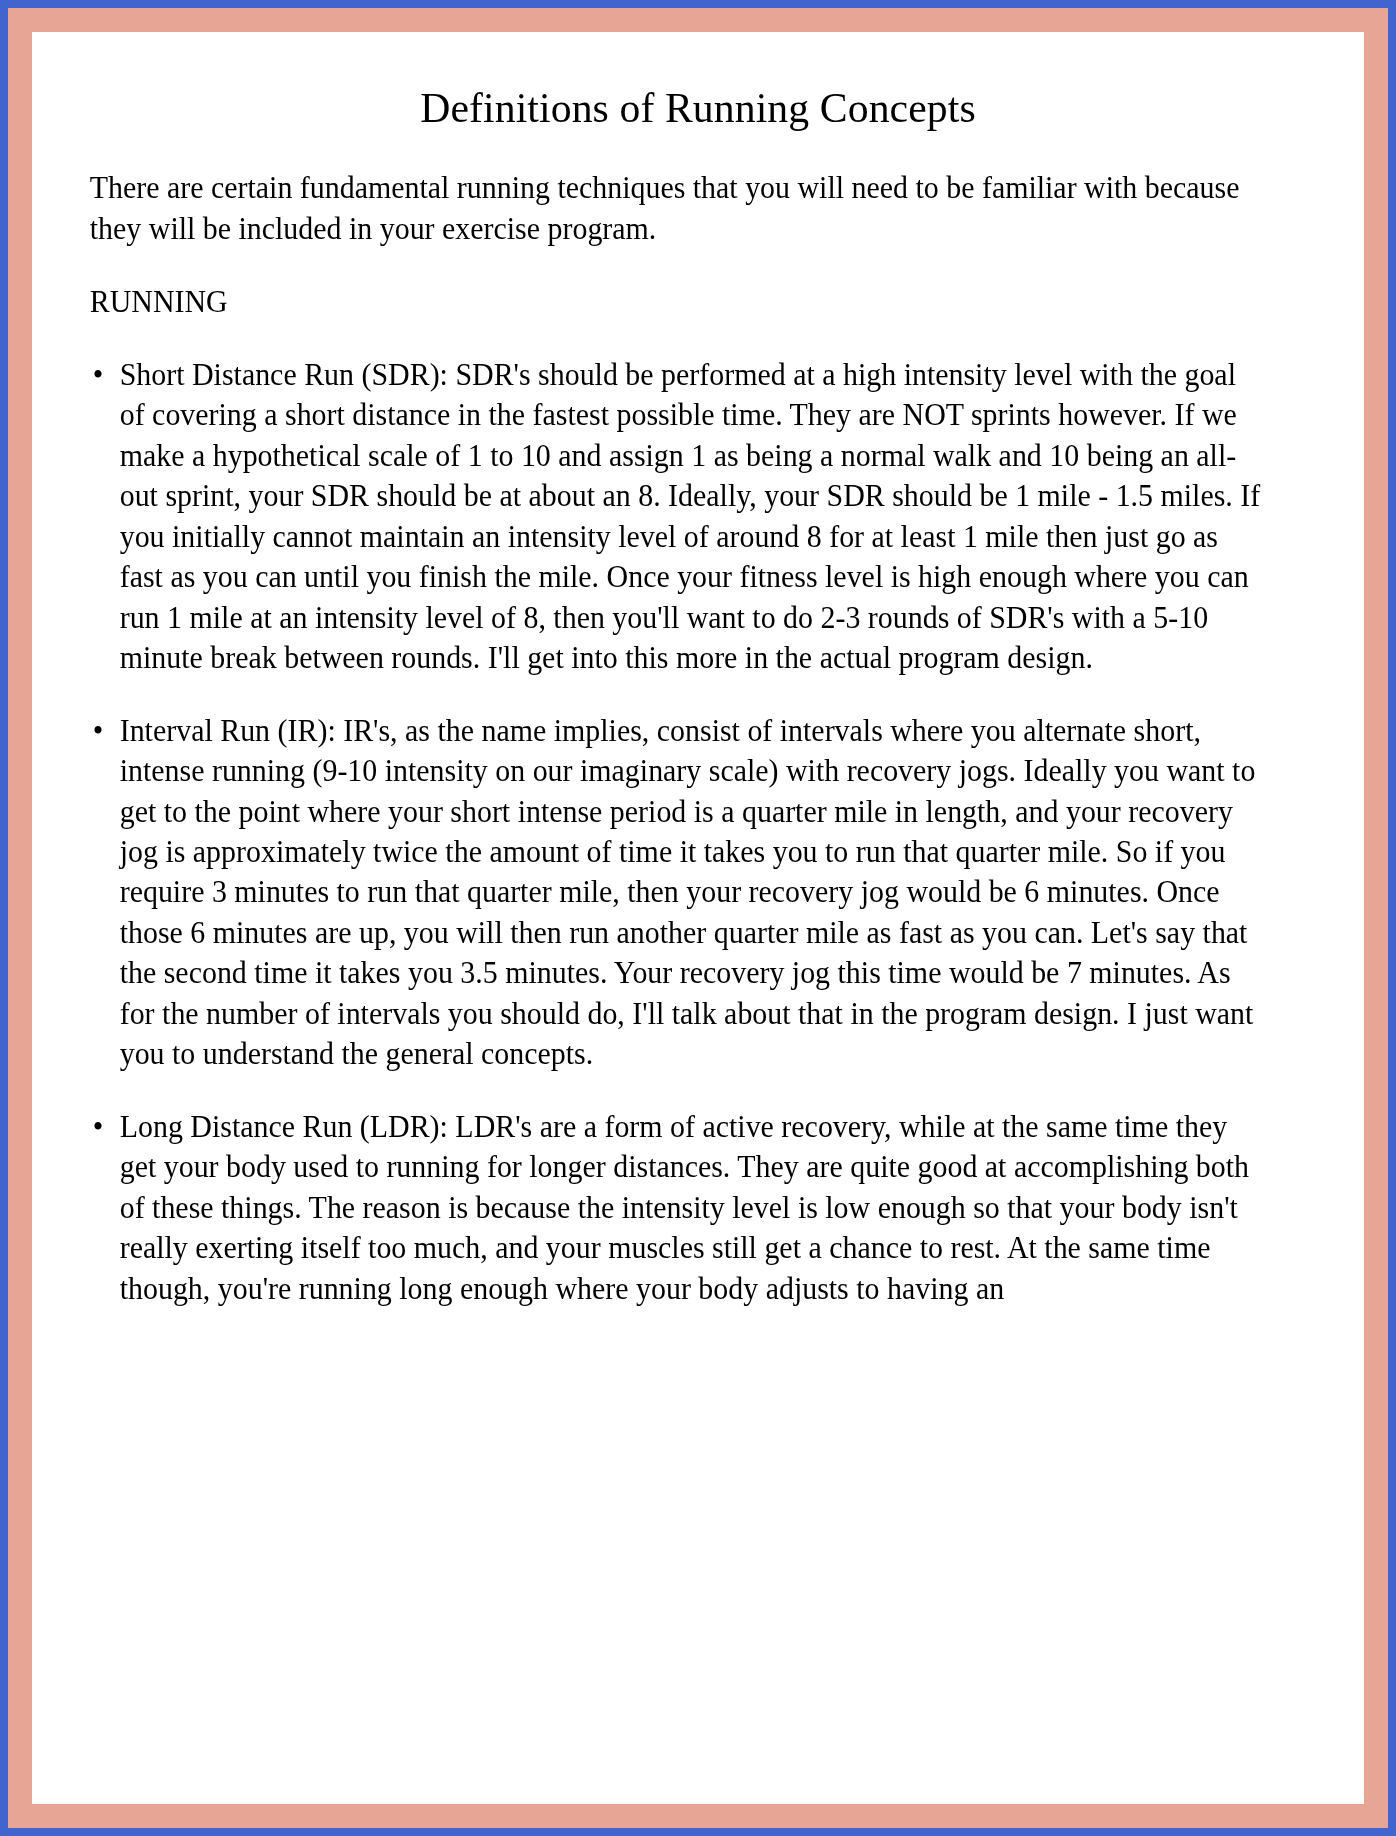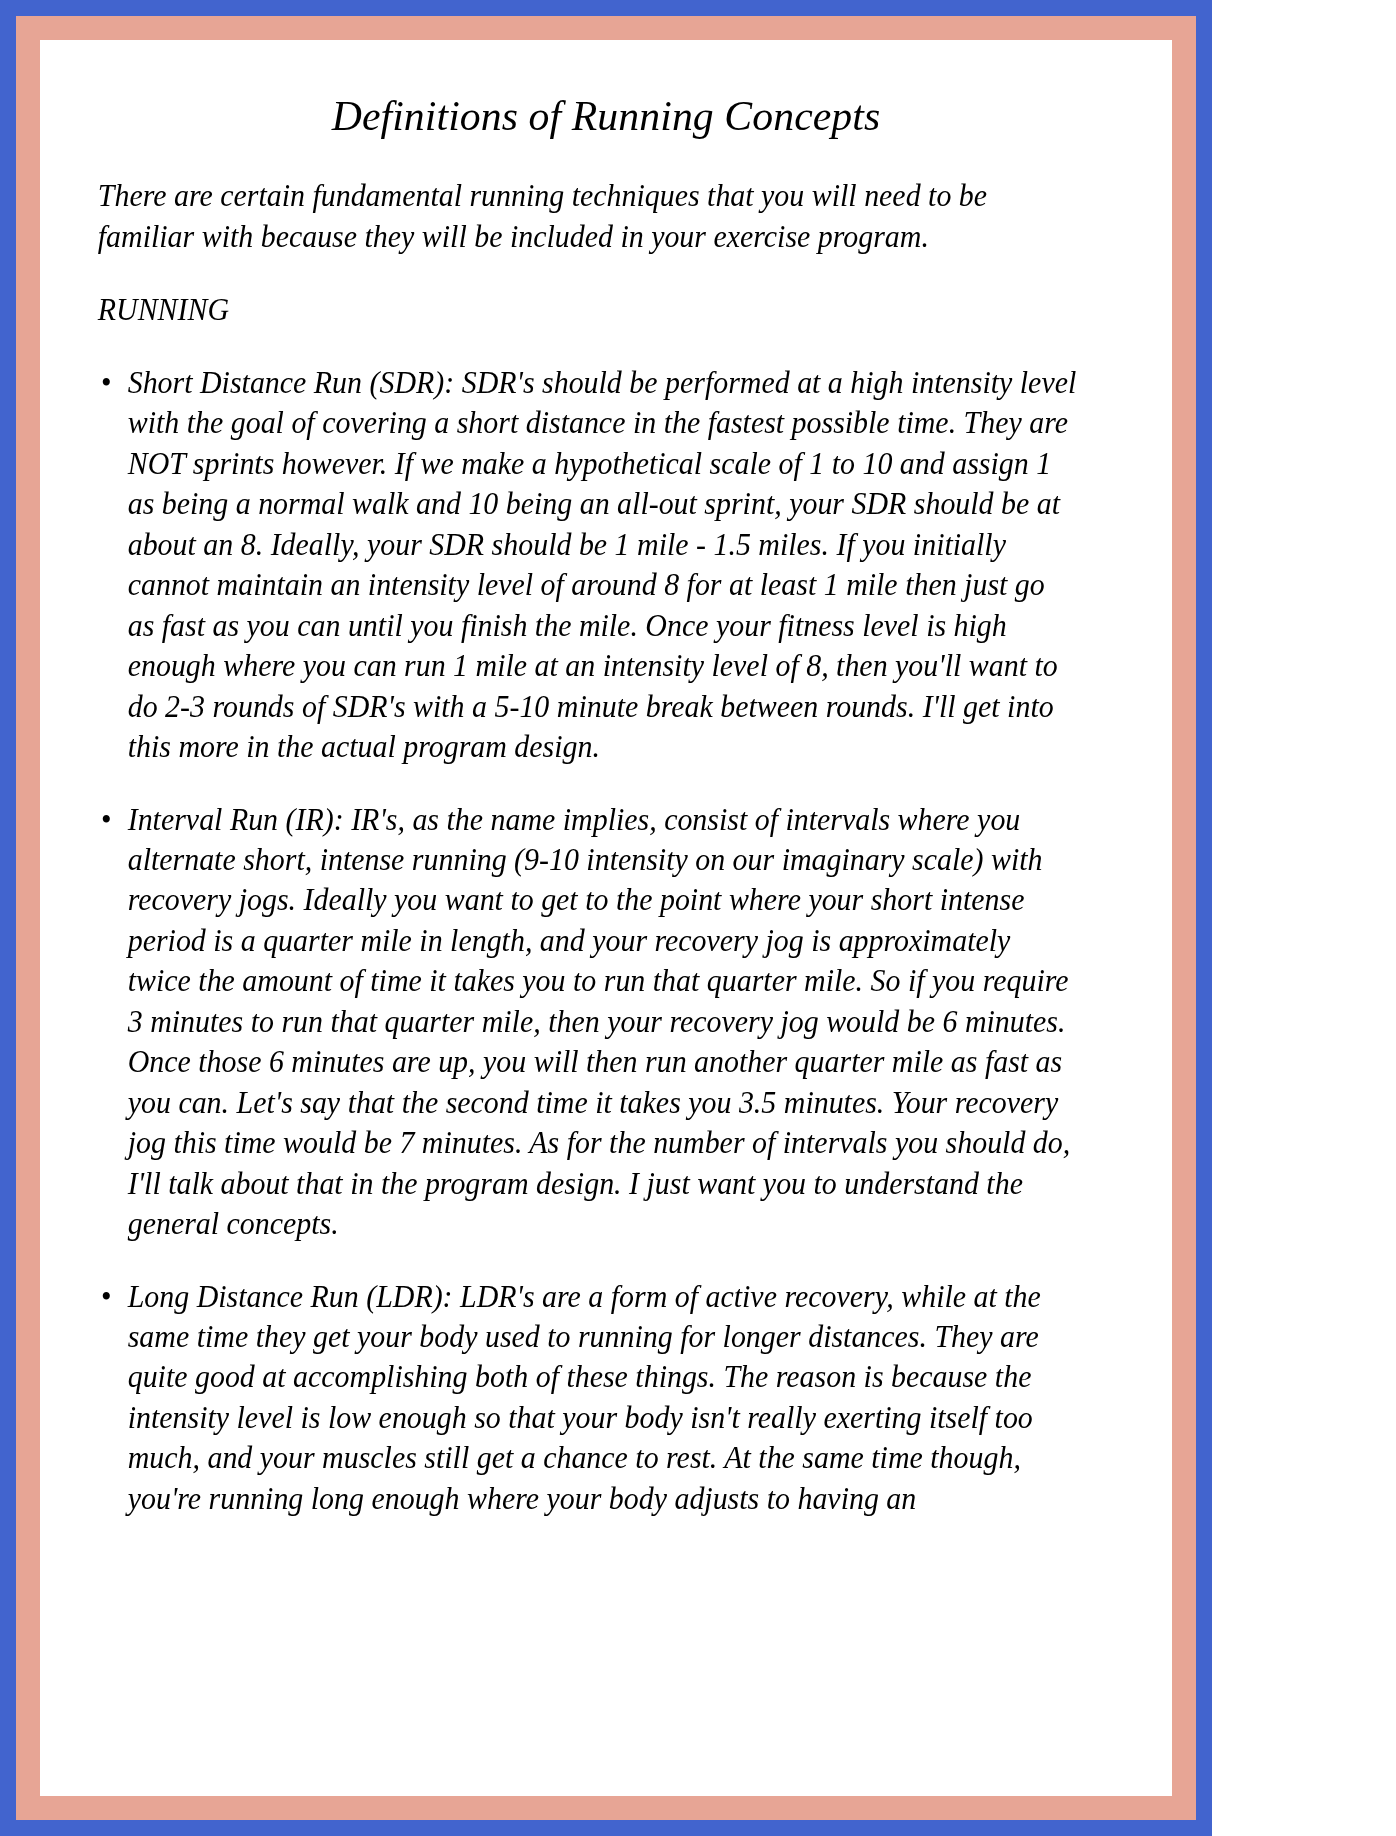--- a/index.html
+++ b/index.html
@@ -10,26 +10,25 @@
     width: 1396px;
     height: 1836px;
     background: #ffffff;
     font-family: "Liberation Serif", "DejaVu Serif", serif;
     overflow: hidden;
   }
 
   .page {
     position: absolute;
     top: 0; left: 0;
-    width: 1212px;
+    width: 1396px;
     height: 1836px;
     box-sizing: border-box;
     background: #4264ce;
-    padding: 16px;
-    font-style: italic;
+    padding: 8px;
   }
 
   .inner-border {
     width: 100%;
     height: 100%;
     box-sizing: border-box;
     background: #e7a595;
     padding: 24px;
   }
 

